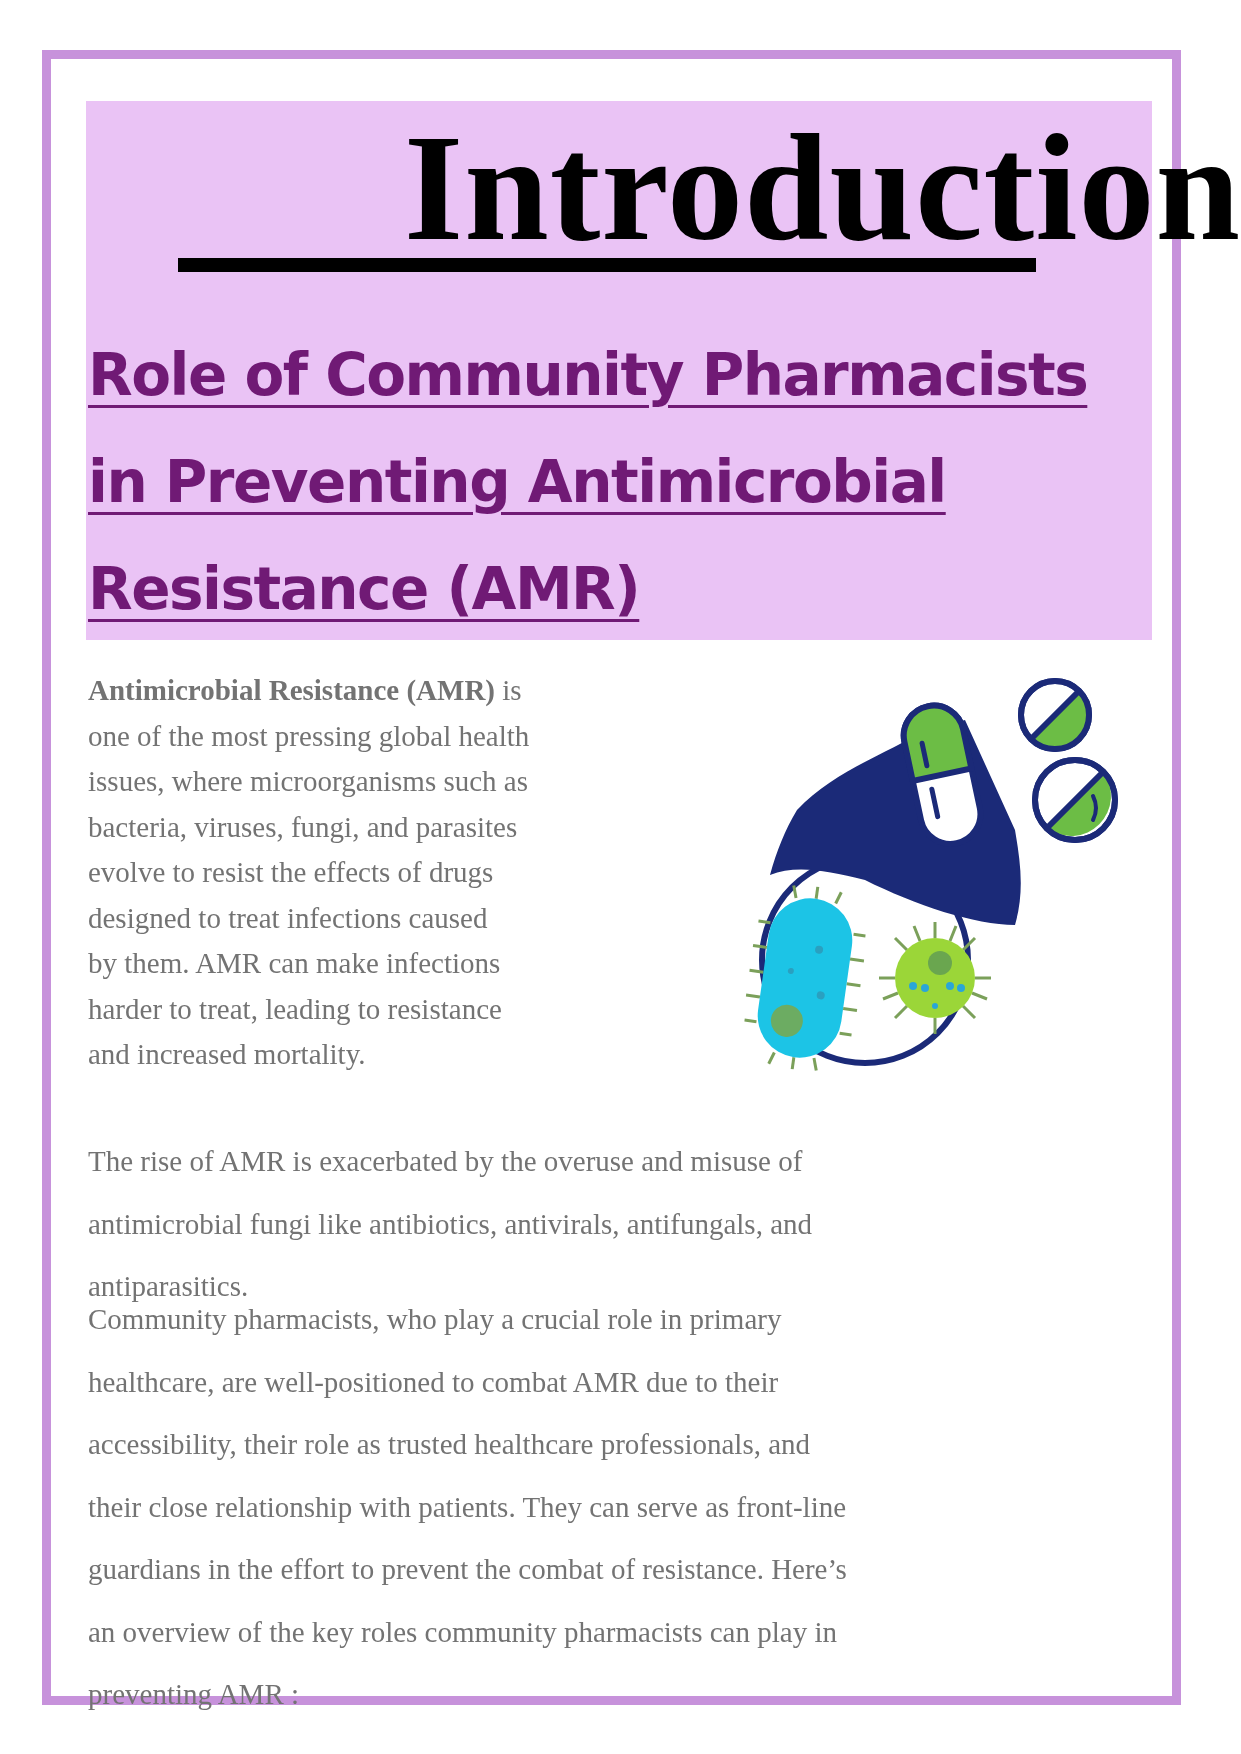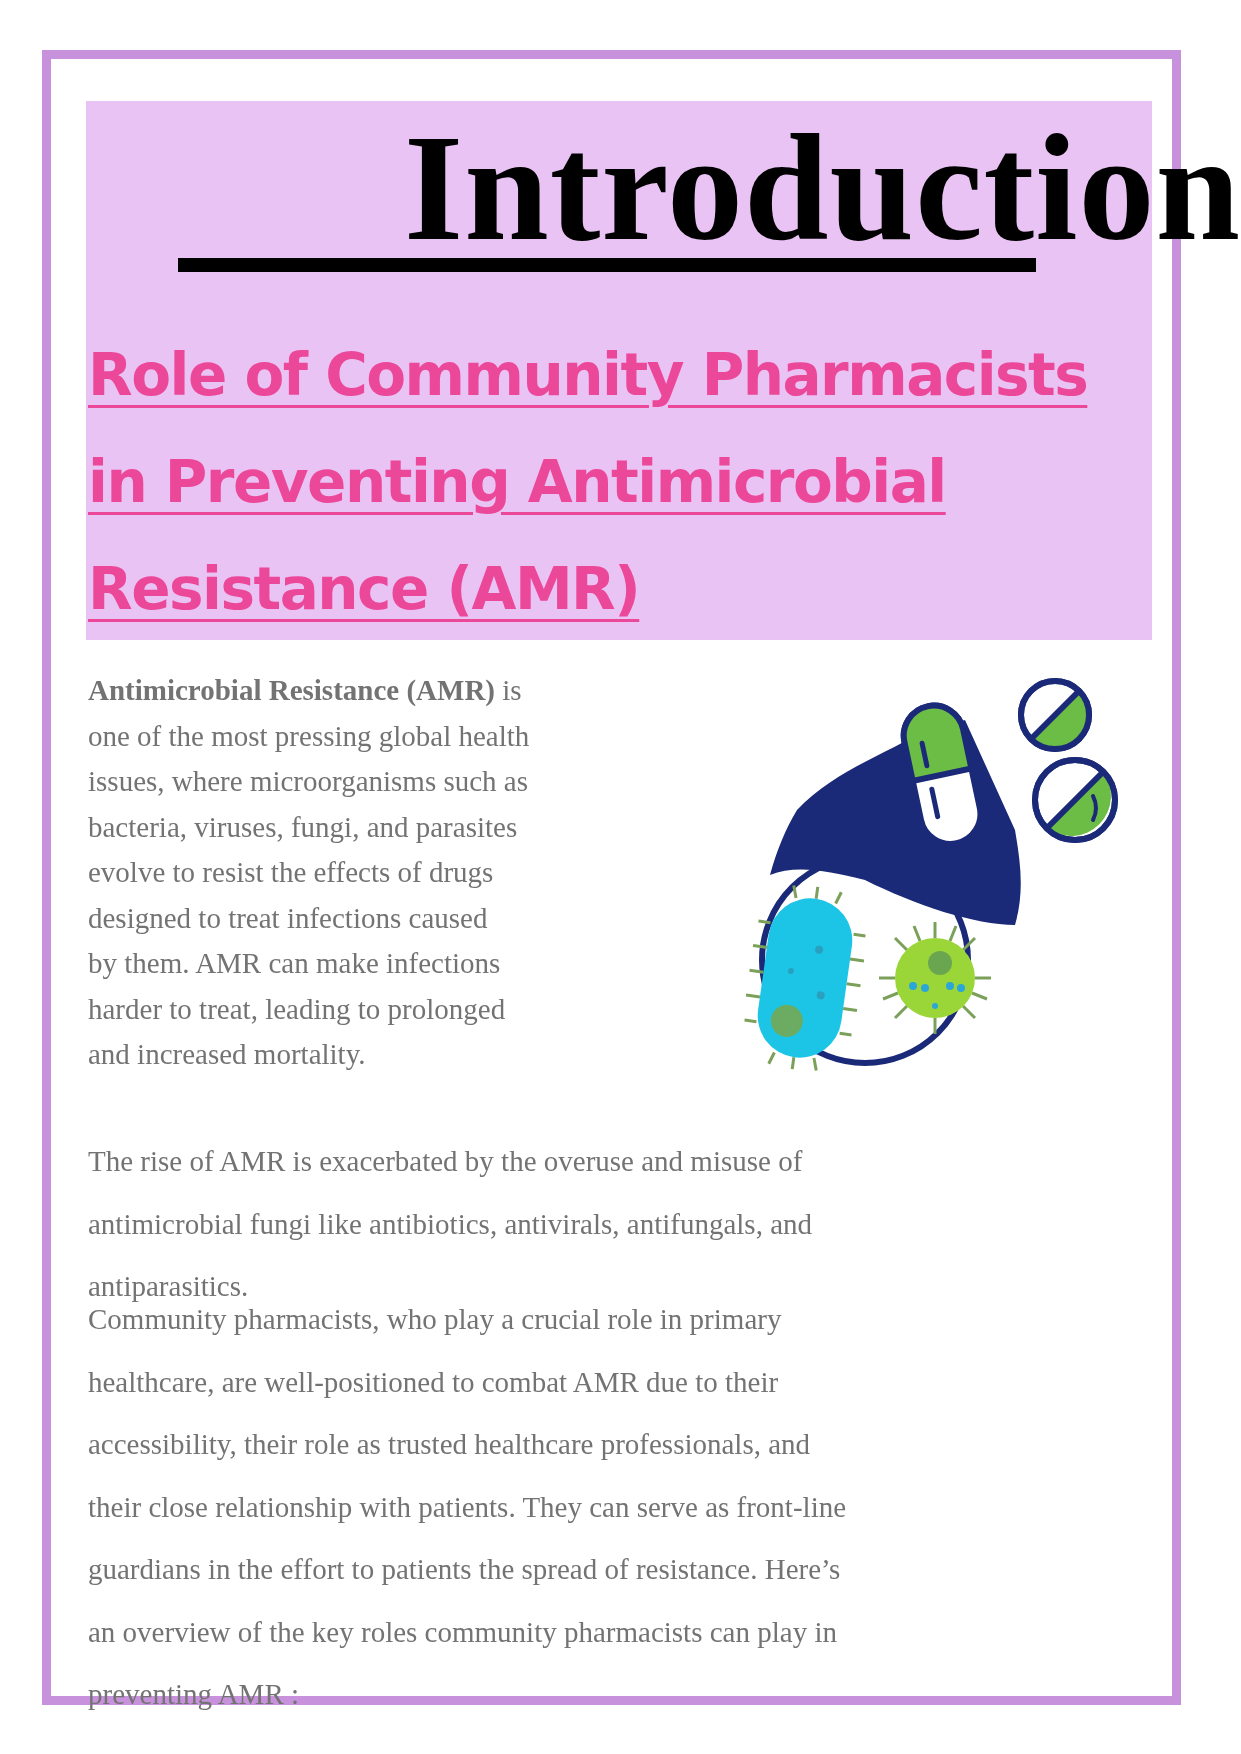--- a/index.html
+++ b/index.html
@@ -16,21 +16,21 @@
     position:absolute; left:0; right:0; top:108px; text-align:right;
     font-family:"Liberation Serif", "DejaVu Serif", serif; font-weight:bold;
     font-size:152px; line-height:160px; color:#000; letter-spacing:1px;
   }
   .title-underline {
     position:absolute; left:178px; top:258px; width:858px; height:14px; background:#000;
   }
   .subtitle {
     position:absolute; left:88px; top:322px; width:1080px;
     font-family:"DejaVu Sans", sans-serif; font-weight:bold;
-    font-size:58px; line-height:107px; color:#ec4899; letter-spacing:-1.5px;
+    font-size:58px; line-height:107px; color:#701a75; letter-spacing:-1.5px;
   }
   .subtitle .sline { display:block; white-space:nowrap; }
   .subtitle .sline span { text-decoration:underline; text-decoration-thickness:3px; text-underline-offset:10px; }
   .body-text {
     font-family:Liberation Serif, serif; font-size:29px;
     line-height:45.5px; color:#737373;
   }
   .para1 { position:absolute; left:88px; top:668px; width:620px; }
   .para1 .line { display:block; white-space:nowrap; }
   .para2 { position:absolute; left:88px; top:1122px; width:1060px; }
@@ -55,21 +55,21 @@
 </div>
 
 <div class="body-text para1">
   <span class="line"><b>Antimicrobial Resistance (AMR)</b><span> is</span></span>
   <span class="line">one of the most pressing global health</span>
   <span class="line">issues, where microorganisms such as</span>
   <span class="line">bacteria, viruses, fungi, and parasites</span>
   <span class="line">evolve to resist the effects of drugs</span>
   <span class="line">designed to treat infections caused</span>
   <span class="line">by them. AMR can make infections</span>
-  <span class="line">harder to treat, leading to prolonged</span>
+  <span class="line">harder to treat, leading to resistance</span>
   <span class="line">and increased mortality.</span>
 </div>
 
 <svg class="illustration" viewBox="0 0 410 420" xmlns="http://www.w3.org/2000/svg">
 
   <circle cx="150" cy="300" r="103" fill="#ffffff" stroke="#1b2a78" stroke-width="6"></circle>
 
   <path d="M82 150 C 120 110, 170 95, 210 70 L 250 60 L 300 170 C 305 200, 310 230, 300 265 C 260 265, 200 245, 150 220 C 110 210, 80 205, 55 215 C 62 190, 70 170, 82 150 Z" fill="#1b2a78"></path>
 
   <g transform="translate(225,105) rotate(-12)">
@@ -149,16 +149,16 @@
   <span class="line">The rise of AMR is exacerbated by the overuse and misuse of</span>
   <span class="line">antimicrobial fungi like antibiotics, antivirals, antifungals, and</span>
   <span class="line">antiparasitics.</span>
 </div>
 
 <div class="body-text para3">
   <span class="line">Community pharmacists, who play a crucial role in primary</span>
   <span class="line">healthcare, are well-positioned to combat AMR due to their</span>
   <span class="line">accessibility, their role as trusted healthcare professionals, and</span>
   <span class="line">their close relationship with patients. They can serve as front-line</span>
-  <span class="line">guardians in the effort to patients the spread of resistance. Here’s</span>
+  <span class="line">guardians in the effort to prevent the combat of resistance. Here’s</span>
   <span class="line">an overview of the key roles community pharmacists can play in</span>
   <span class="line">preventing AMR :</span>
 </div>
 
 </body></html>

